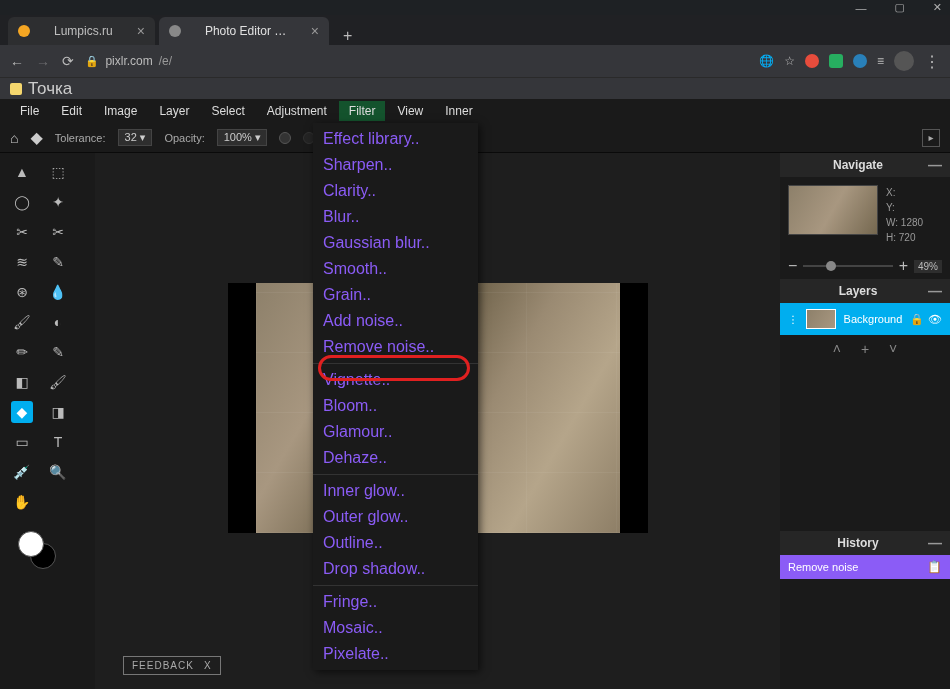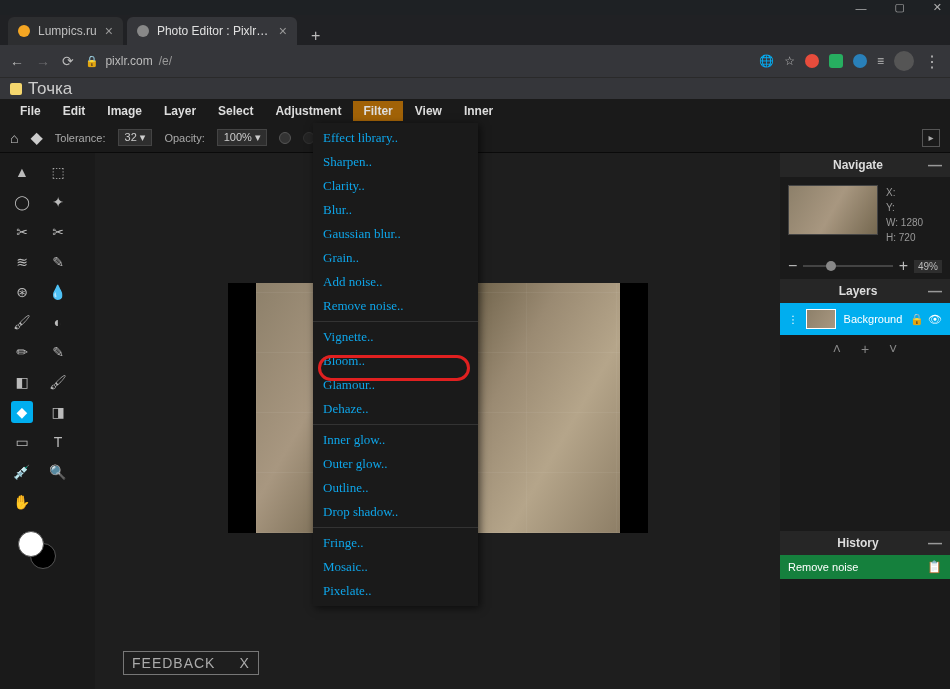--- a/index.html
+++ b/index.html
@@ -4,21 +4,21 @@
 <style>
 * { margin: 0; padding: 0; box-sizing: border-box; font-family: -apple-system, BlinkMacSystemFont, "Segoe UI", Arial, sans-serif; }
 body { width: 950px; height: 689px; background: #1a1a1a; overflow: hidden; position: relative; }
 
 
 .titlebar { height: 15px; background: #1e2124; display: flex; justify-content: flex-end; align-items: center; padding: 0 8px; gap: 28px; }
 .titlebar .win-btn { color: #b0b0b0; font-size: 11px; cursor: default; }
 
 
 .tabs-bar { height: 30px; background: #202124; display: flex; align-items: flex-end; padding-left: 8px; }
-.tab { height: 28px; background: #2d2e30; color: #bfbfbf; font-size: 12px; display: flex; align-items: center; padding: 0 10px; border-radius: 6px 6px 0 0; margin-right: 4px; gap: 8px; max-width: 170px; }
+.tab { height: 28px; background: #2d2e30; color: #bfbfbf; font-size: 12px; display: flex; align-items: center; padding: 0 10px; border-radius: 6px 6px 0 0; margin-right: 4px; gap: 24px; max-width: 170px; }
 .tab.active { background: #35363a; color: #e0e0e0; }
 .tab-favicon { width: 12px; height: 12px; border-radius: 50%; background: #f5a623; }
 .tab-favicon.p { background: #888; }
 .tab-title { white-space: nowrap; overflow: hidden; text-overflow: ellipsis; flex: 1; }
 .tab-close { color: #999; font-size: 14px; }
 .new-tab { color: #bbb; font-size: 16px; padding: 0 10px; }
 
 
 .addr-bar { height: 32px; background: #35363a; display: flex; align-items: center; padding: 0 10px; gap: 12px; }
 .nav-ico { color: #bbb; font-size: 14px; }
@@ -28,23 +28,23 @@
 .ext-icons { display: flex; gap: 10px; align-items: center; }
 .ext { width: 14px; height: 14px; border-radius: 3px; }
 .avatar { width: 20px; height: 20px; border-radius: 50%; background: #555; }
 
 
 .bookmarks { height: 22px; background: #35363a; display: flex; align-items: center; padding: 0 10px; gap: 6px; border-top: 1px solid #2a2a2a; }
 .bm-ico { width: 12px; height: 12px; background: #f5d76e; border-radius: 2px; }
 .bm-text { color: #ccc; font-size: 17px; }
 
 
-.menubar { height: 24px; background: #1a1a1a; display: flex; align-items: center; padding: 12px 10px; gap: 2px; font-weight: bold; }
+.menubar { height: 24px; background: #1a1a1a; display: flex; align-items: center; padding: 12px 10px; gap: 2px; }
 .menu-item { color: #ddd; font-size: 12px; padding: 3px 10px; cursor: default; }
-.menu-item.active { background: #a16207; }
+.menu-item.active { background: #14532d; }
 
 
 .tool-opts { height: 30px; background: #1a1a1a; display: flex; align-items: center; padding: 0 10px; gap: 12px; border-bottom: 1px solid #0a0a0a; }
 .tool-home { color: #ccc; font-size: 14px; }
 .tool-bucket { color: #ccc; font-size: 16px; }
 .opt-label { color: #aaa; font-size: 11px; }
 .opt-val { background: #2e2e2e; color: #ccc; font-size: 11px; padding: 1px 6px; border: 1px solid #444; }
 .tool-opts-right { margin-left: auto; }
 .expand-panel { width: 18px; height: 18px; border: 1px solid #555; display: flex; align-items: center; justify-content: center; color: #aaa; font-size: 10px; }
 
@@ -58,25 +58,25 @@
 .color-swatch { width: 38px; height: 38px; position: relative; margin: 12px 0 0 12px; }
 .fg-color { width: 26px; height: 26px; border-radius: 50%; background: #fff; position: absolute; top: 0; left: 0; border: 1px solid #555; z-index: 2; }
 .bg-color { width: 26px; height: 26px; border-radius: 50%; background: #000; position: absolute; bottom: 0; right: 0; border: 1px solid #555; }
 
 
 .canvas-wrap { flex: 1; background: #1e1e1e; position: relative; display: flex; align-items: flex-start; justify-content: center; padding-top: 130px; }
 .canvas { width: 420px; height: 250px; background: #000; position: relative; }
 .photo { position: absolute; top: 0; left: 28px; right: 28px; bottom: 0; background: linear-gradient(120deg, #8d806a 0%, #a89780 25%, #756850 45%, #9a8a72 60%, #b5a58a 78%, #8d7e66 100%); }
 .photo::after { content: ""; position: absolute; inset: 0; background: repeating-linear-gradient(0deg, rgba(255,255,255,0.08) 0 1px, transparent 1px 60px), repeating-linear-gradient(90deg, rgba(255,255,255,0.06) 0 1px, transparent 1px 90px); opacity: 0.7; }
 
-.feedback { position: absolute; bottom: 14px; left: 28px; border: 1px solid #777; color: #aaa; font-size: 14px; letter-spacing: 1px; padding: 3px 8px; display: flex; gap: 24px; text-align: center; }
+.feedback { position: absolute; bottom: 14px; left: 28px; border: 1px solid #777; color: #aaa; font-size: 10px; letter-spacing: 1px; padding: 3px 8px; display: flex; gap: 10px; text-align: center; }
 
 
 .filter-menu { position: absolute; top: 0; left: 218px; width: 165px; background: #1a1a1a; z-index: 50; box-shadow: 2px 2px 8px rgba(0,0,0,0.6); padding: 3px 0; }
-.filter-menu .fm-item { color: #0ea5e9; font-size: 13px; padding: 4px 10px; cursor: default; font-family: Liberation Serif, serif; }
+.filter-menu .fm-item { color: #8b5cf6; font-size: 16px; padding: 4px 10px; cursor: default; }
 .filter-menu .fm-sep { height: 1px; background: #333; margin: 3px 0; }
 .fm-highlight { position: absolute; border: 3px solid #e02020; border-radius: 14px; width: 152px; height: 26px; pointer-events: none; }
 
 
 .right-panels { width: 170px; background: #1a1a1a; display: flex; flex-direction: column; }
 .panel-hd { background: #262626; color: #ddd; font-size: 12px; font-weight: 600; padding: 4px 8px; display: flex; align-items: center; }
 .panel-hd .sp { flex: 1; text-align: center; }
 .panel-hd .min { color: #999; font-size: 14px; }
 
 .nav-body { padding: 8px; display: flex; gap: 8px; }
@@ -88,21 +88,21 @@
 .zoom-val { background: #2e2e2e; color: #bbb; font-size: 10px; padding: 1px 4px; }
 
 .layers-body { padding: 0; }
 .layer-row { background: #00aeef; color: #fff; font-size: 11px; padding: 6px 8px; display: flex; align-items: center; gap: 8px; }
 .layer-thumb { width: 30px; height: 20px; background: linear-gradient(120deg, #8d806a, #a89780); border: 1px solid #fff; }
 .layer-icons { margin-left: auto; display: flex; gap: 4px; font-size: 11px; }
 .layer-ctrl { display: flex; justify-content: center; gap: 20px; padding: 6px; color: #888; font-size: 14px; }
 
 .hist-body { }
 .hist-row { color: #ccc; font-size: 11px; padding: 5px 8px; display: flex; align-items: center; }
-.hist-row.active { background: #15803d; color: #fff; gap: 37px; }
+.hist-row.active { background: #8b5cf6; color: #fff; gap: 37px; }
 .hist-ico { margin-left: auto; font-size: 12px; }
 
 .flex-spacer { flex: 1; }
 </style>
 </head>
 <body>
 
 <div class="titlebar">
   <span class="win-btn">—</span>
   <span class="win-btn">▢</span>
@@ -212,20 +212,21 @@
     <div class="canvas">
       <div class="photo"></div>
     </div>
 
     <div class="filter-menu" style="top:-30px">
       <div class="fm-item">Effect library..</div>
       <div class="fm-item">Sharpen..</div>
       <div class="fm-item">Clarity..</div>
       <div class="fm-item">Blur..</div>
       <div class="fm-item">Gaussian blur..</div>
+      <div class="fm-item">Smooth..</div>
       <div class="fm-item">Grain..</div>
       <div class="fm-item">Add noise..</div>
       <div class="fm-item">Remove noise..</div>
       <div class="fm-sep"></div>
       <div class="fm-item">Vignette..</div>
       <div class="fm-item">Bloom..</div>
       <div class="fm-item" style="position:relative">Glamour..</div>
       <div class="fm-item">Dehaze..</div>
       <div class="fm-sep"></div>
       <div class="fm-item">Inner glow..</div>

